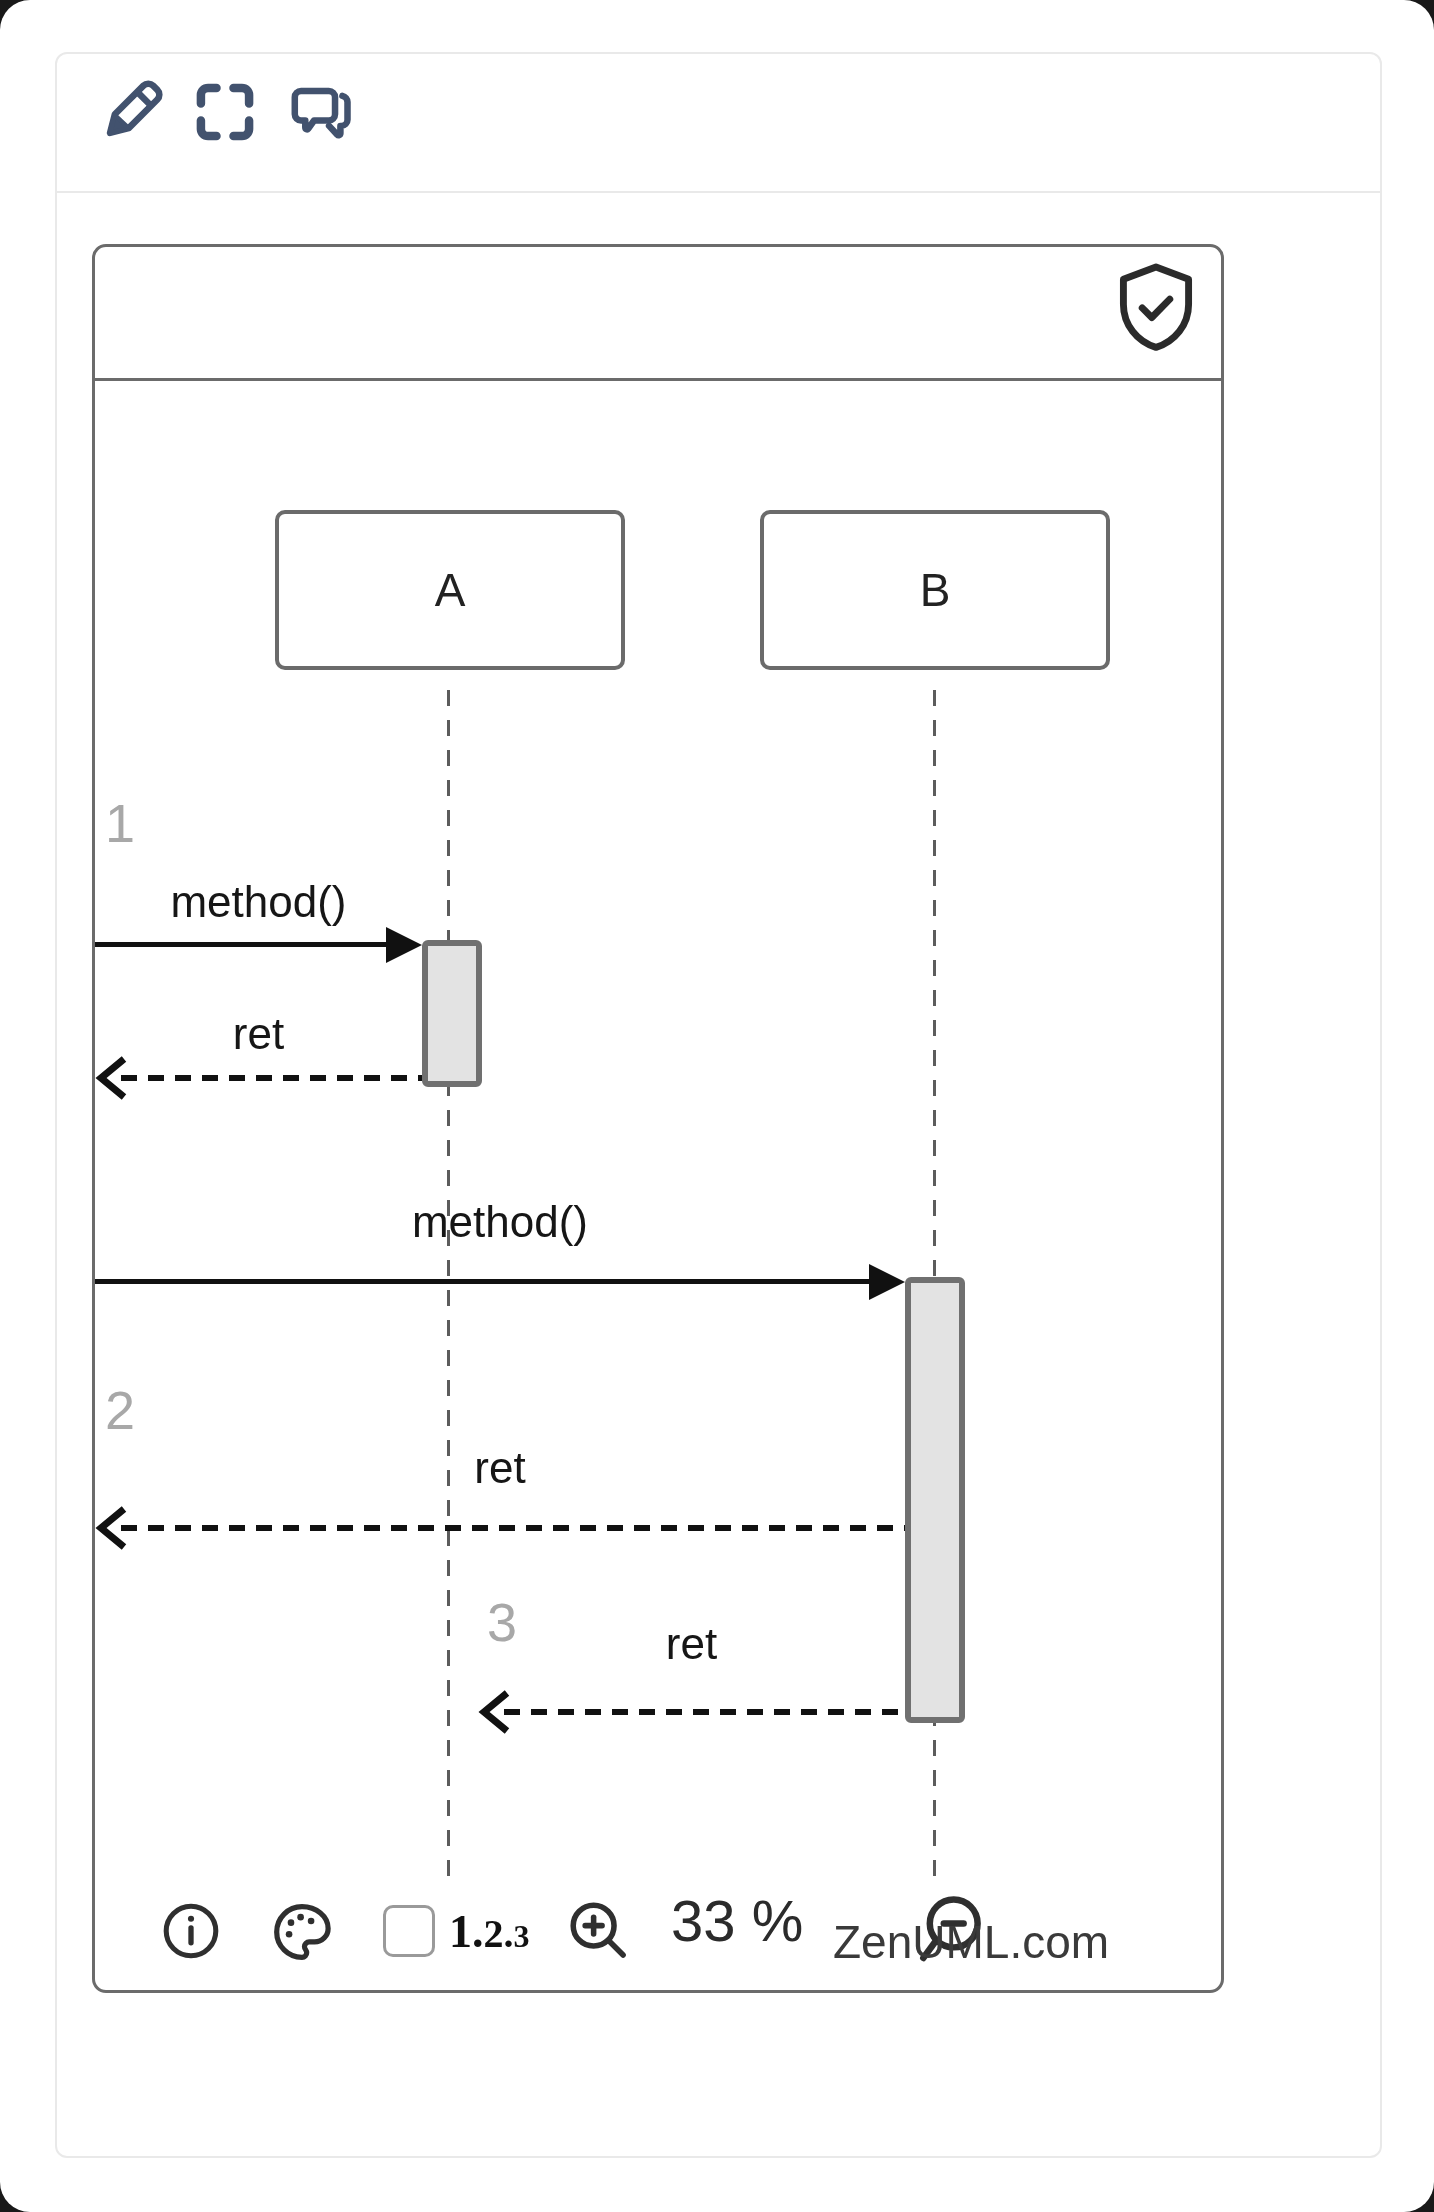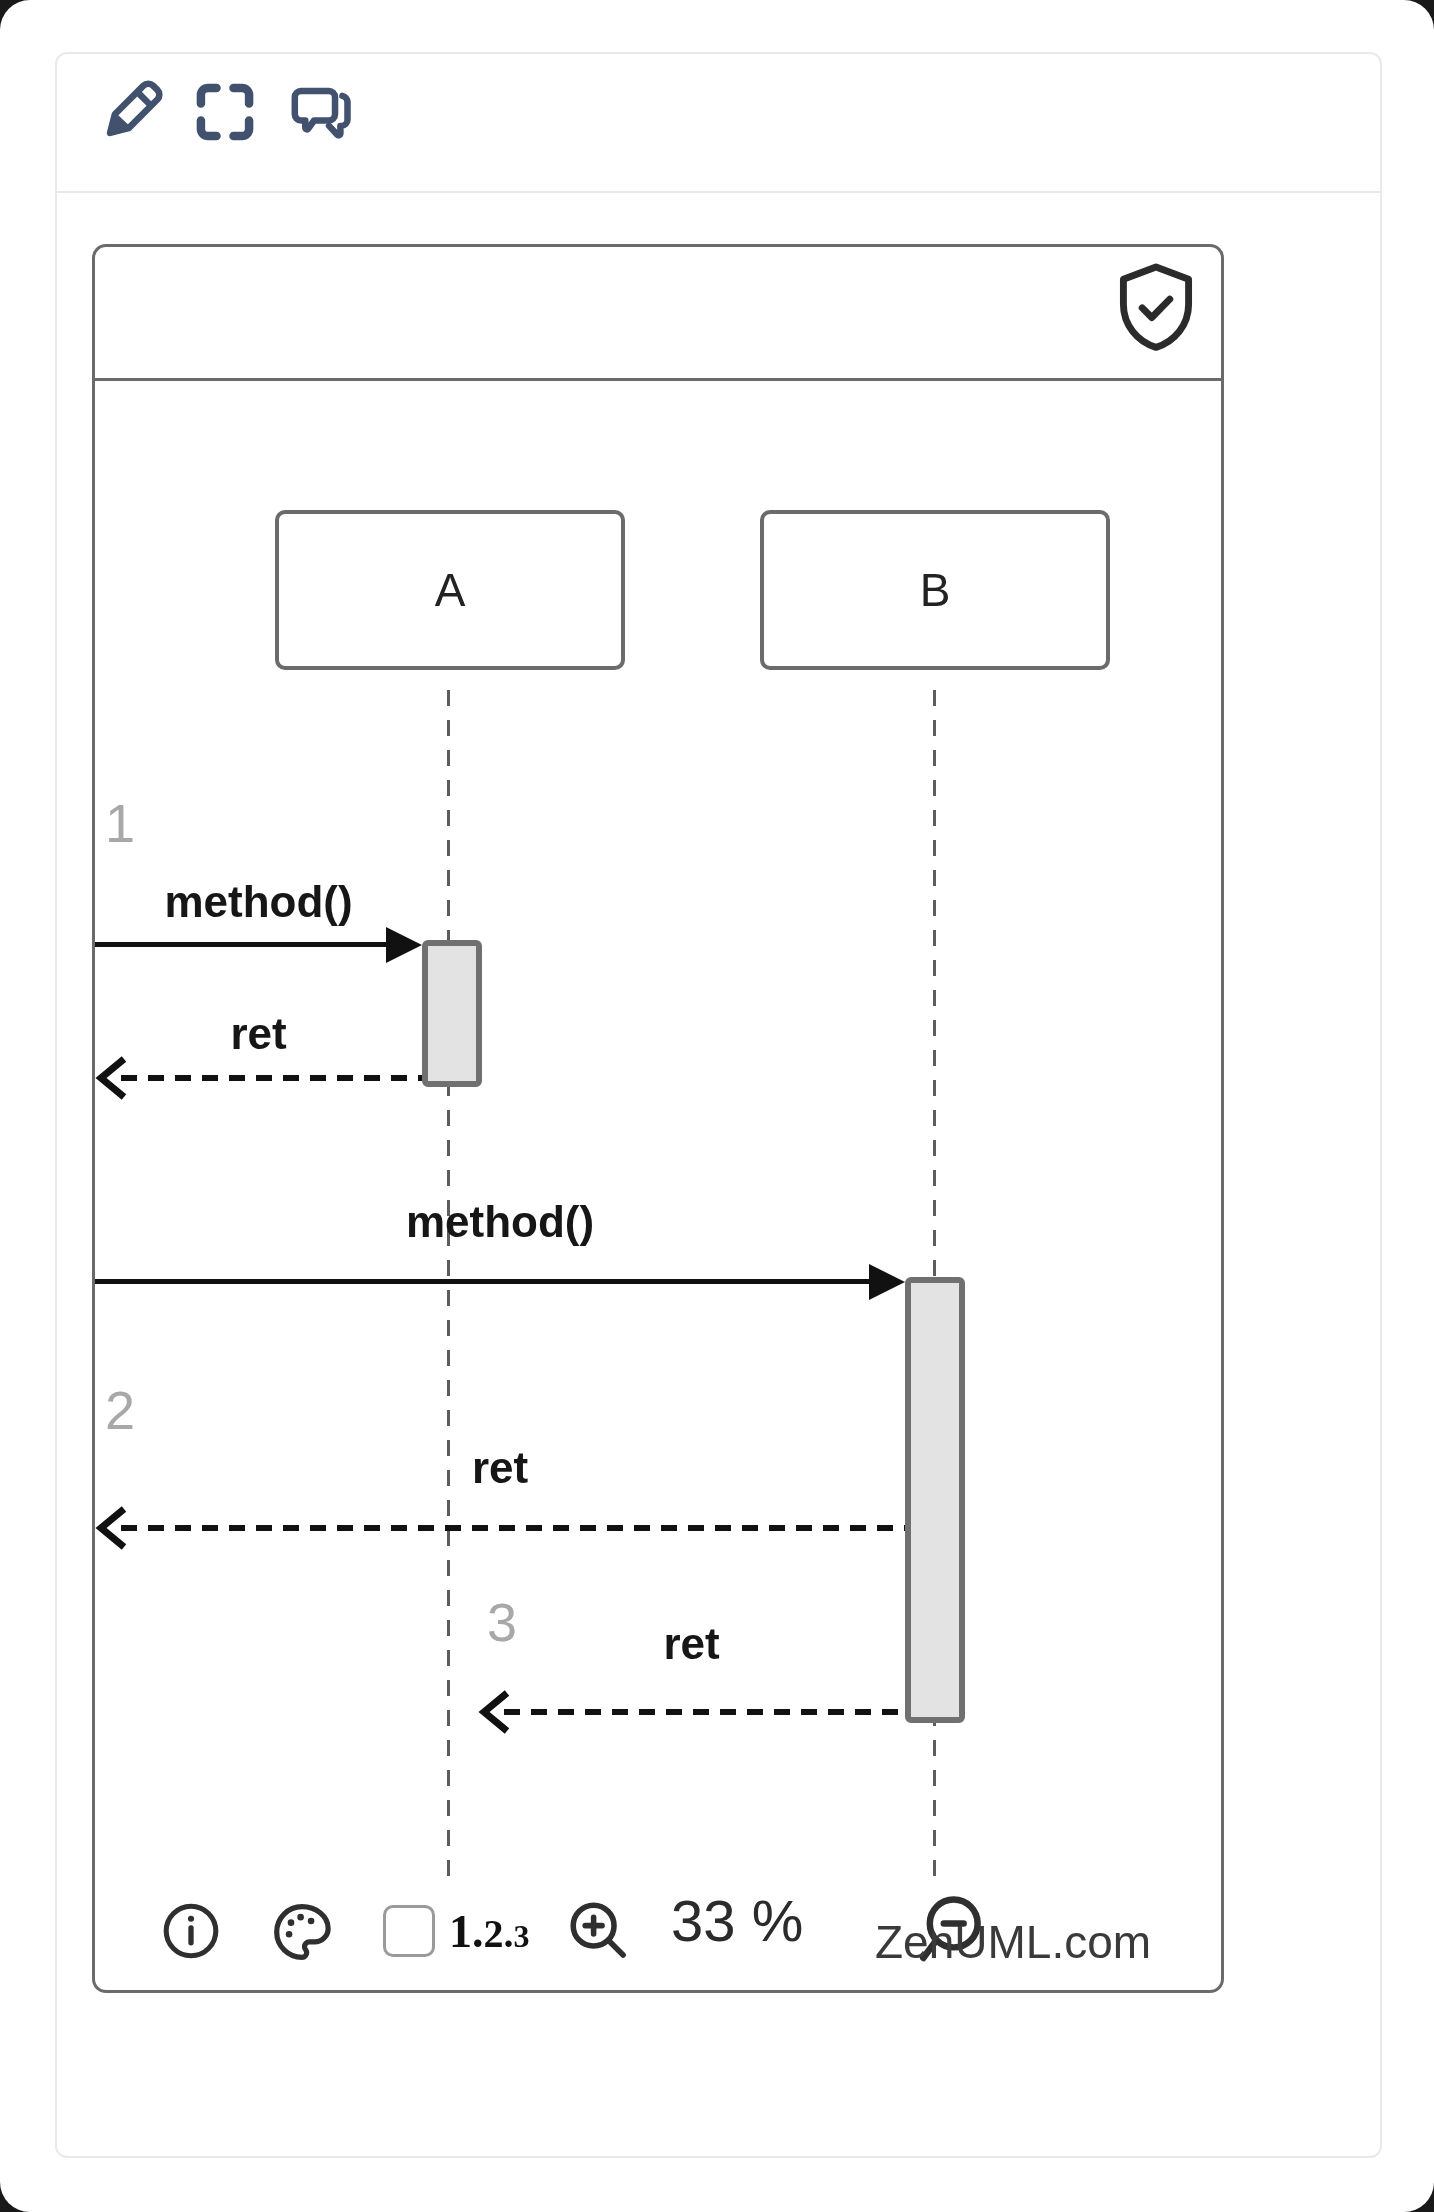--- a/index.html
+++ b/index.html
@@ -14,39 +14,39 @@
   .panel{position:absolute;left:35px;top:190px;width:1132px;height:1749px;
          border:3px solid #6b6b6b;border-radius:14px;box-sizing:border-box;background:#fff;}
   .header-line{position:absolute;left:0;right:0;top:131px;height:3px;background:#6b6b6b;}
   .shield{position:absolute;left:1015px;top:12px;width:92px;height:104px;}
   .pbox{position:absolute;top:263px;width:350px;height:160px;border:4px solid #6b6b6b;
         border-radius:10px;box-sizing:border-box;background:#fff;display:flex;
         align-items:center;justify-content:center;font-size:46px;color:#222;}
   .lifeline{position:absolute;top:443px;height:1195px;width:3px;
             background:repeating-linear-gradient(180deg,#5c5c5c 0 16px,transparent 16px 30px);}
   .seq{position:absolute;font-size:54px;color:#a8a8a8;}
-  .msg-label{position:absolute;font-size:44px;color:#161616;text-align:center;font-weight:bold;}
+  .msg-label{position:absolute;font-size:44px;color:#161616;text-align:center;}
   .solid-line{position:absolute;height:5px;background:#111;}
   .tri{position:absolute;width:0;height:0;border-top:18px solid transparent;
        border-bottom:18px solid transparent;border-left:36px solid #111;}
   .dash-line{position:absolute;height:6px;
              background:repeating-linear-gradient(90deg,#111 0 16px,transparent 16px 27px);}
   .chev{position:absolute;width:32px;height:46px;}
   .activation{position:absolute;width:60px;background:#e3e3e3;border:6px solid #707070;
               border-radius:6px;box-sizing:border-box;}
   
   .sb-icon{position:absolute;cursor:pointer;}
   .checkbox{position:absolute;left:288px;top:1658px;width:52px;height:52px;
             border:3px solid #9a9a9a;border-radius:10px;box-sizing:border-box;cursor:pointer;}
   .numbering{position:absolute;left:354px;top:1658px;font-weight:bold;color:#111;cursor:pointer;white-space:nowrap;font-family:Liberation Serif, serif;}
   .numbering .n1{font-size:46px;}
   .numbering .n2{font-size:40px;}
   .numbering .n3{font-size:32px;}
   .percent{position:absolute;left:576px;top:1640px;font-size:58px;color:#2b2b2b;white-space:nowrap;}
-  .watermark{position:absolute;left:780px;top:1668px;font-size:46px;color:#3a3a3a;z-index:3;white-space:nowrap;cursor:pointer;}
+  .watermark{position:absolute;left:738px;top:1668px;font-size:46px;color:#3a3a3a;z-index:3;white-space:nowrap;cursor:pointer;}
   .zoomout{left:816px;top:1644px;z-index:1;}
 </style>
 </head>
 <body>
 
 <div class="screen">
   <div class="card">
 
     <div class="toolbar">
       <svg class="tb-icon" style="left:40px" viewBox="0 0 24 24">

